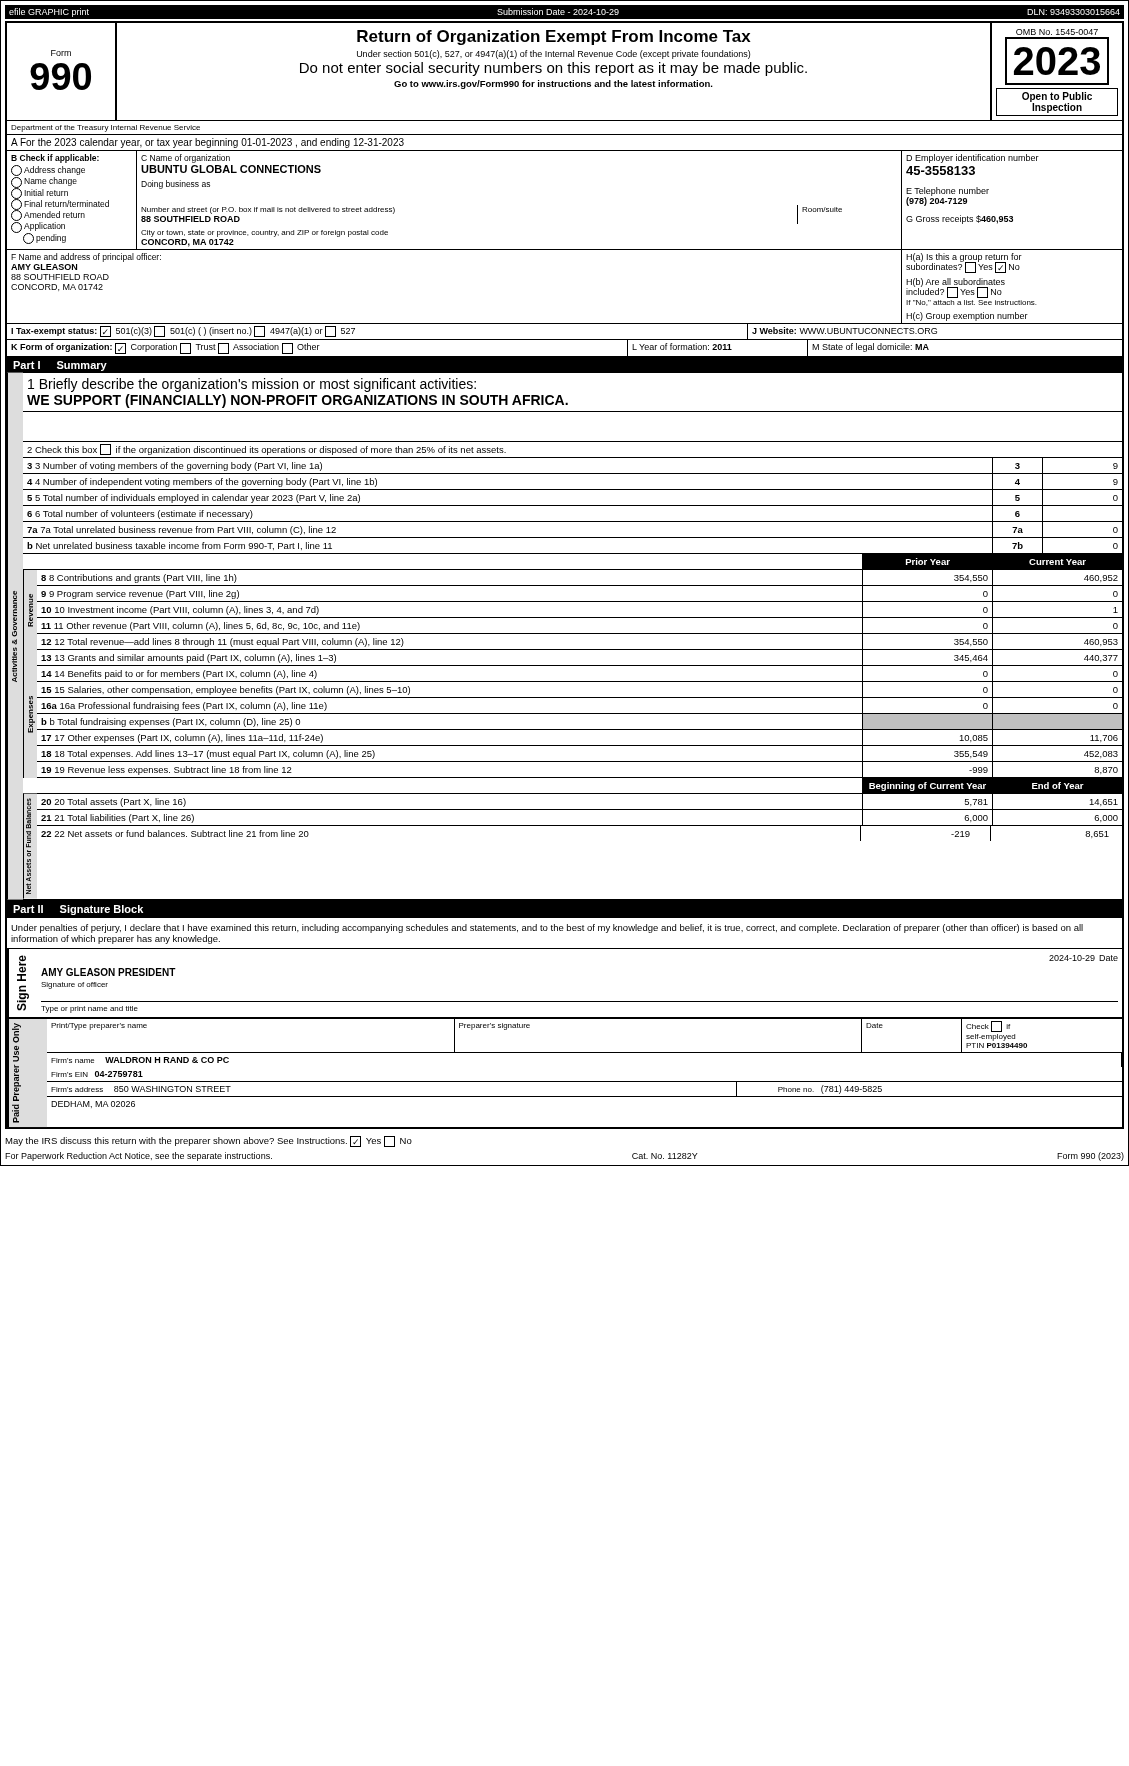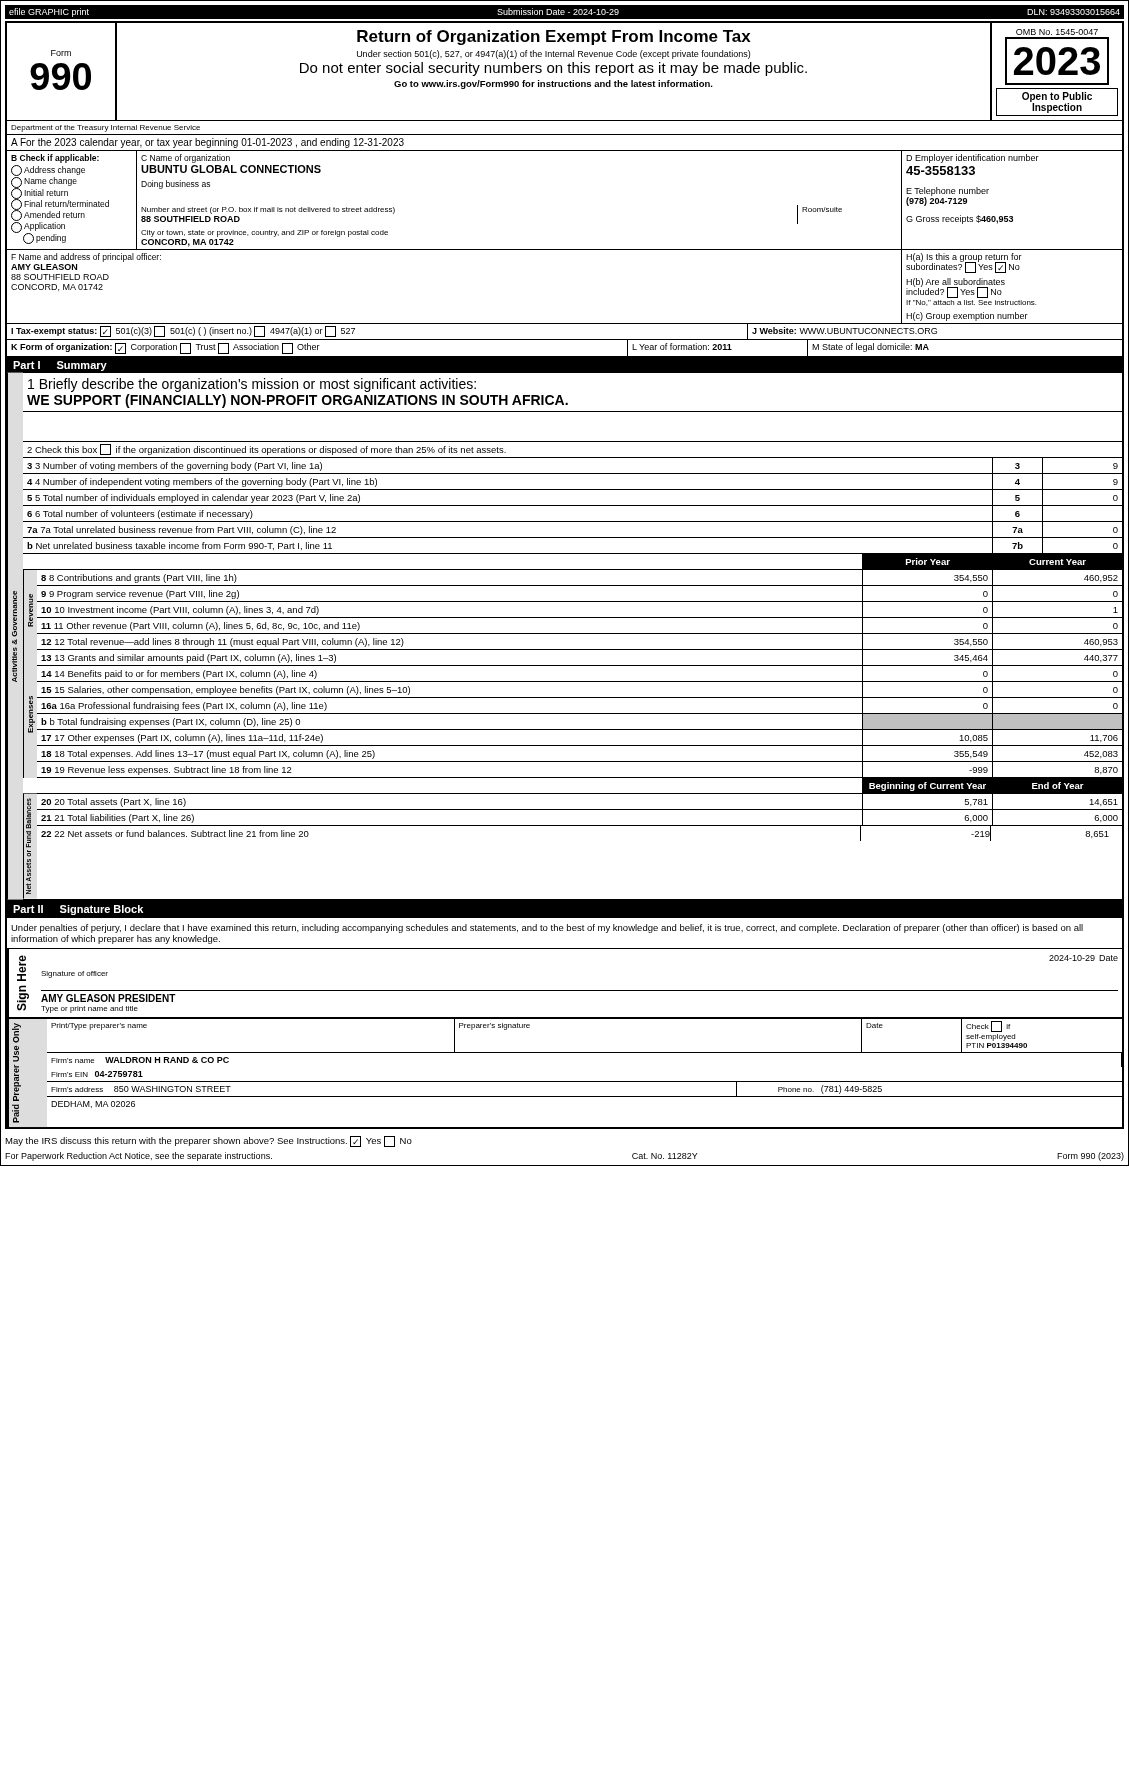--- a/index.html
+++ b/index.html
@@ -357,21 +357,21 @@
             </div>
 
             <div style="display:flex; border-bottom:1px solid #000; font-size:9.5px;">
               <div style="flex:1; padding:2px 4px;"><span style="font-weight:bold;">21</span> <span>21  Total liabilities (Part X, line 26)</span></div>
               <div style="width:130px; border-left:1px solid #000; text-align:right; padding:2px 4px;">6,000</div>
               <div style="width:130px; border-left:1px solid #000; text-align:right; padding:2px 4px;">6,000</div>
             </div>
 
             <div style="display:flex; font-size:9.5px;">
               <div style="flex:1; padding:2px 4px;"><span style="font-weight:bold;">22</span> <span>22  Net assets or fund balances. Subtract line 21 from line 20</span></div>
-              <div style="width:130px; border-left:1px solid #000; text-align:right; padding:2px 0;">-219</div>
+              <div style="width:130px; border-left:1px solid #000; text-align:right; padding:2px 20px;">-219</div>
               <div style="width:132px; border-left:1px solid #000; text-align:right; padding:2px 13px;">8,651</div>
             </div>
 
           </div>
         </div>
 
       </div>
     </div>
 
     <div style="display:flex; background:#000; color:#fff; padding:2px 6px; font-weight:bold; font-size:11px; border-top:2px solid #000;">
@@ -387,24 +387,24 @@
 
       <div style="writing-mode:vertical-rl; transform:rotate(180deg); font-weight:bold; font-size:12px; border-right:2px solid #000; padding:4px 6px; text-align:center; background:#fff; min-width:30px;">Sign Here</div>
 
       <div style="flex:1; padding:4px;">
 
         <div style="display:flex; justify-content:flex-end; font-size:9px; margin-bottom:4px;">
           <span>2024-10-29</span>
           <span style="margin-left:4px;">Date</span>
         </div>
 
+        <div style="font-weight:bold;">AMY GLEASON  PRESIDENT</div>
         <div style="border-bottom:1px solid #000; height:24px; margin-bottom:2px;">
           <span style="font-size:8px;">Signature of officer</span>
         </div>
-        <div style="font-weight:bold;">AMY GLEASON  PRESIDENT</div>
         <div style="font-size:8px;">Type or print name and title</div>
       </div>
     </div>
 
     <div style="display:flex; border-top:2px solid #000;">
 
       <div style="writing-mode:vertical-rl; transform:rotate(180deg); font-weight:bold; font-size:9px; background:#ddd; border-right:2px solid #000; padding:4px 2px; text-align:center; min-width:40px;">Paid Preparer Use Only</div>
 
       <div style="flex:1;">
 

